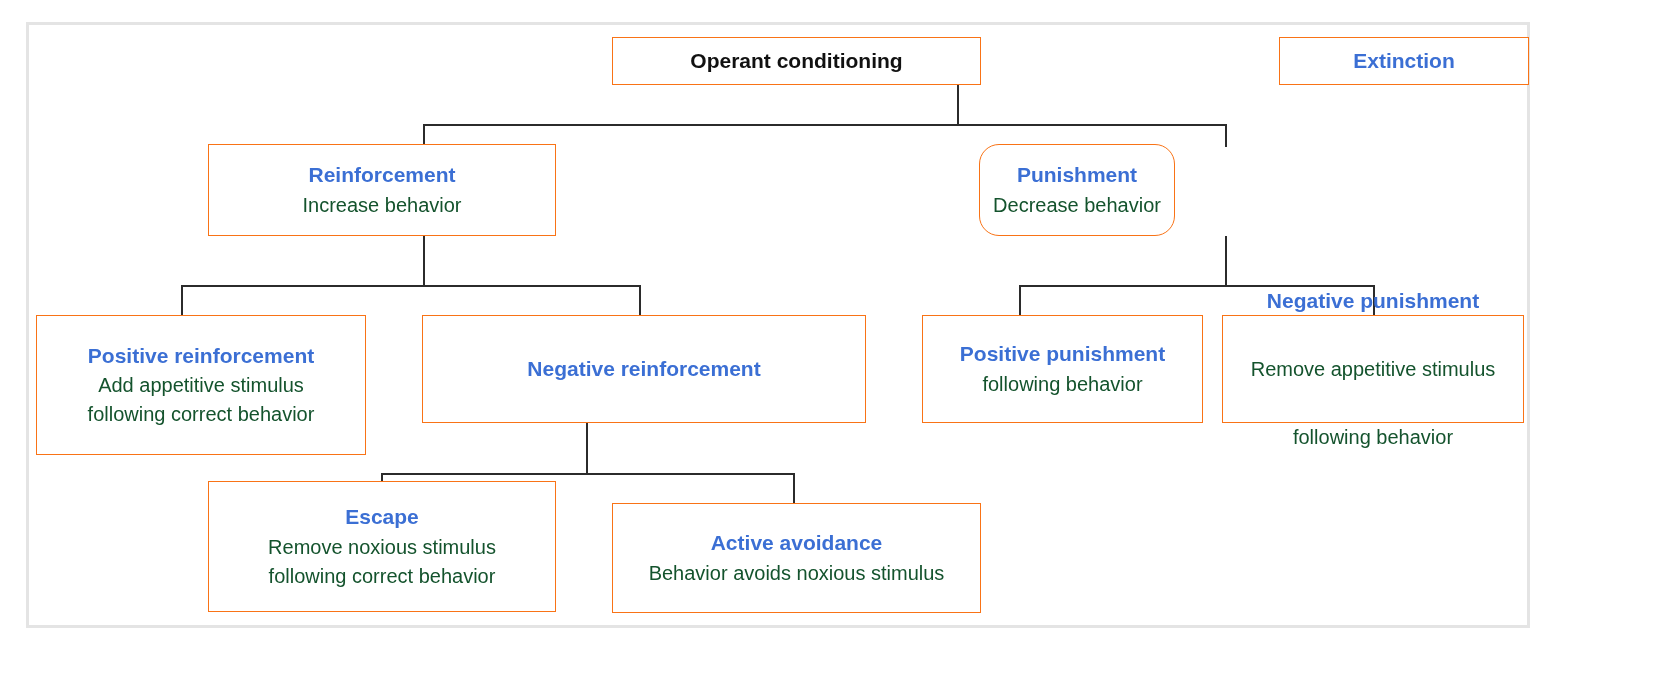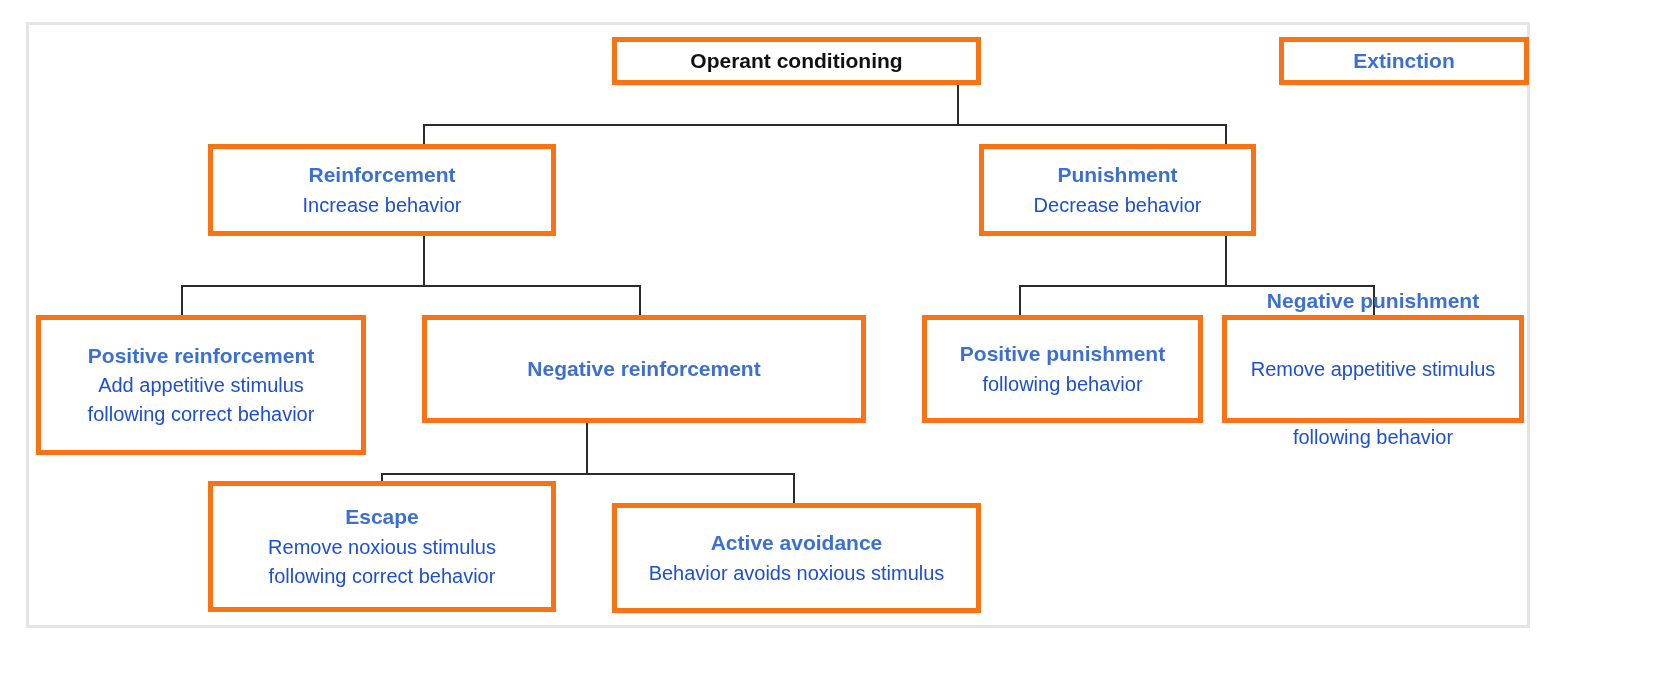--- a/index.html
+++ b/index.html
@@ -32,42 +32,42 @@
   .ln {
     position: absolute;
     background: #2b2b2b;
   }
   .ln.h { height: 2px; }
   .ln.v { width: 2px; }
 
   
   .node {
     position: absolute;
-    border: 5px solid #f97316;
+    border: 1px solid #f97316;
     background: #ffffff;
     box-sizing: border-box;
     display: flex;
     flex-direction: column;
     align-items: center;
     justify-content: center;
     text-align: left;
     padding: 4px 8px;
   }
   .node .title {
     color: #3b6fd4;
     font-weight: bold;
     font-size: 21px;
     line-height: 1.45;
     white-space: nowrap;
   }
   .node .title.black {
     color: #111111;
   }
   .node .line {
-    color: #1d4ed8;
+    color: #14532d;
     font-weight: normal;
     font-size: 20px;
     line-height: 1.45;
     white-space: nowrap;
   }
 </style>
 </head>
 <body>
 
 <div id="canvas">
@@ -105,21 +105,21 @@
 
     <div class="node" style="left:1250px; top:12px; width:250px; height:48px;">
       <div class="title" style="color: rgb(59, 111, 212);">Extinction</div>
     </div>
 
     <div class="node" style="left:179px; top:119px; width:348px; height:92px;">
       <div class="title" style="color: rgb(59, 111, 212);">Reinforcement</div>
       <div class="line">Increase behavior</div>
     </div>
 
-    <div class="node" style="left:950px; top:119px; width:277px; height:92px;">
+    <div class="node" style="left:950px; top:119px; width:196px; height:92px;border-radius:20px;">
       <div class="title" style="color: rgb(59, 111, 212);">Punishment</div>
       <div class="line">Decrease behavior</div>
     </div>
 
     <div class="node" style="left:7px; top:290px; width:330px; height:140px;">
       <div class="title" style="color: rgb(59, 111, 212);">Positive reinforcement</div>
       <div class="line">Add appetitive stimulus</div>
       <div class="line">following correct behavior</div>
     </div>
 

